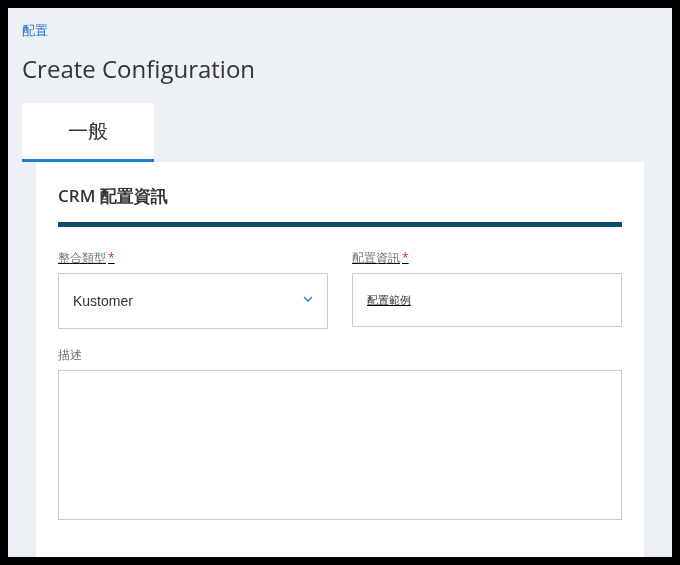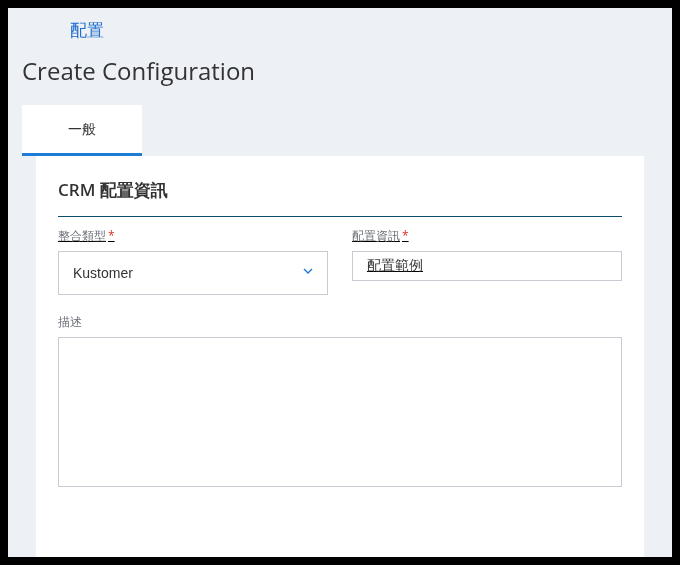--- a/index.html
+++ b/index.html
@@ -24,58 +24,57 @@
       background: #edf1f6;
       width: 100%;
       height: 100%;
       overflow: hidden;
     }
     .breadcrumb {
       padding: 10px 14px 6px 14px;
     }
     .breadcrumb a {
       color: #1c6cce;
-      font-size: 17px;
+      font-size: 13px;
       text-decoration: none;
       cursor: pointer;
-      margin-left: 48px;
     }
     .page-title {
       padding: 6px 14px 18px 14px;
       font-size: 24px;
       font-weight: 400;
       color: #333;
     }
     .tabs-wrap {
       padding: 0 14px;
     }
     .tabs {
       display: flex;
     }
     .tab {
       background: #fff;
       padding: 14px 46px;
-      font-size: 14px;
+      font-size: 20px;
       color: #333;
       border-bottom: 3px solid #1c7cd6;
       cursor: pointer;
     }
     .panel {
       background: #fff;
       margin: 0 14px;
       padding: 22px 22px 24px 22px;
       min-height: 420px;
     }
     .section-title {
       font-size: 17px;
       font-weight: 600;
       color: #333;
       padding-bottom: 14px;
-      border-bottom: 1px solid #0c4a6e;
-      margin-bottom: 10px;
+      border-bottom: 5px solid #0c4a6e;
+      margin-bottom: 22px;
     }
     .form-row {
       display: flex;
       gap: 24px;
       margin-bottom: 18px;
       text-decoration: underline;
     }
     .form-field {
       flex: 1;
       display: flex;
@@ -88,21 +87,21 @@
     }
     .required {
       color: #d93025;
       margin-left: 2px;
     }
     .select-wrap {
       position: relative;
     }
     .select-input {
       width: 100%;
-      height: 44px;
+      height: 56px;
       border: 1px solid #c7ccd3;
       padding: 0 40px 0 14px;
       font-size: 14px;
       color: #333;
       background: #fff;
       cursor: pointer;
       appearance: none;
       outline: none;
     }
     .chevron {
@@ -114,24 +113,24 @@
     }
     .chevron svg {
       width: 16px;
       height: 16px;
       stroke: #1c7cd6;
       stroke-width: 2;
       fill: none;
     }
     .text-input {
       width: 100%;
-      height: 30px;
+      height: 54px;
       border: 1px solid #c7ccd3;
       padding: 0 14px;
-      font-size: 14px;
+      font-size: 11px;
       color: #333;
       background: #fff;
       outline: none;
     }
     .textarea-input {
       width: 100%;
       height: 150px;
       border: 1px solid #c7ccd3;
       padding: 10px 14px;
       font-size: 14px;
@@ -186,21 +185,21 @@
           </div>
 
           <div class="form-field">
             <div class="form-label">
               <span>配置資訊</span><span class="required">*</span>
             </div>
             <input type="text" class="text-input" value="配置範例" style="">
           </div>
         </div>
 
-        <div class="form-field" style="margin-bottom:0;">
+        <div class="form-field" style="margin-bottom:0;font-family:Liberation Mono, monospace;">
           <div class="form-label">描述</div>
           <textarea class="textarea-input" style=""></textarea>
         </div>
 
       </div>
     </div>
   </div>
 </div>
 
 </body></html>

